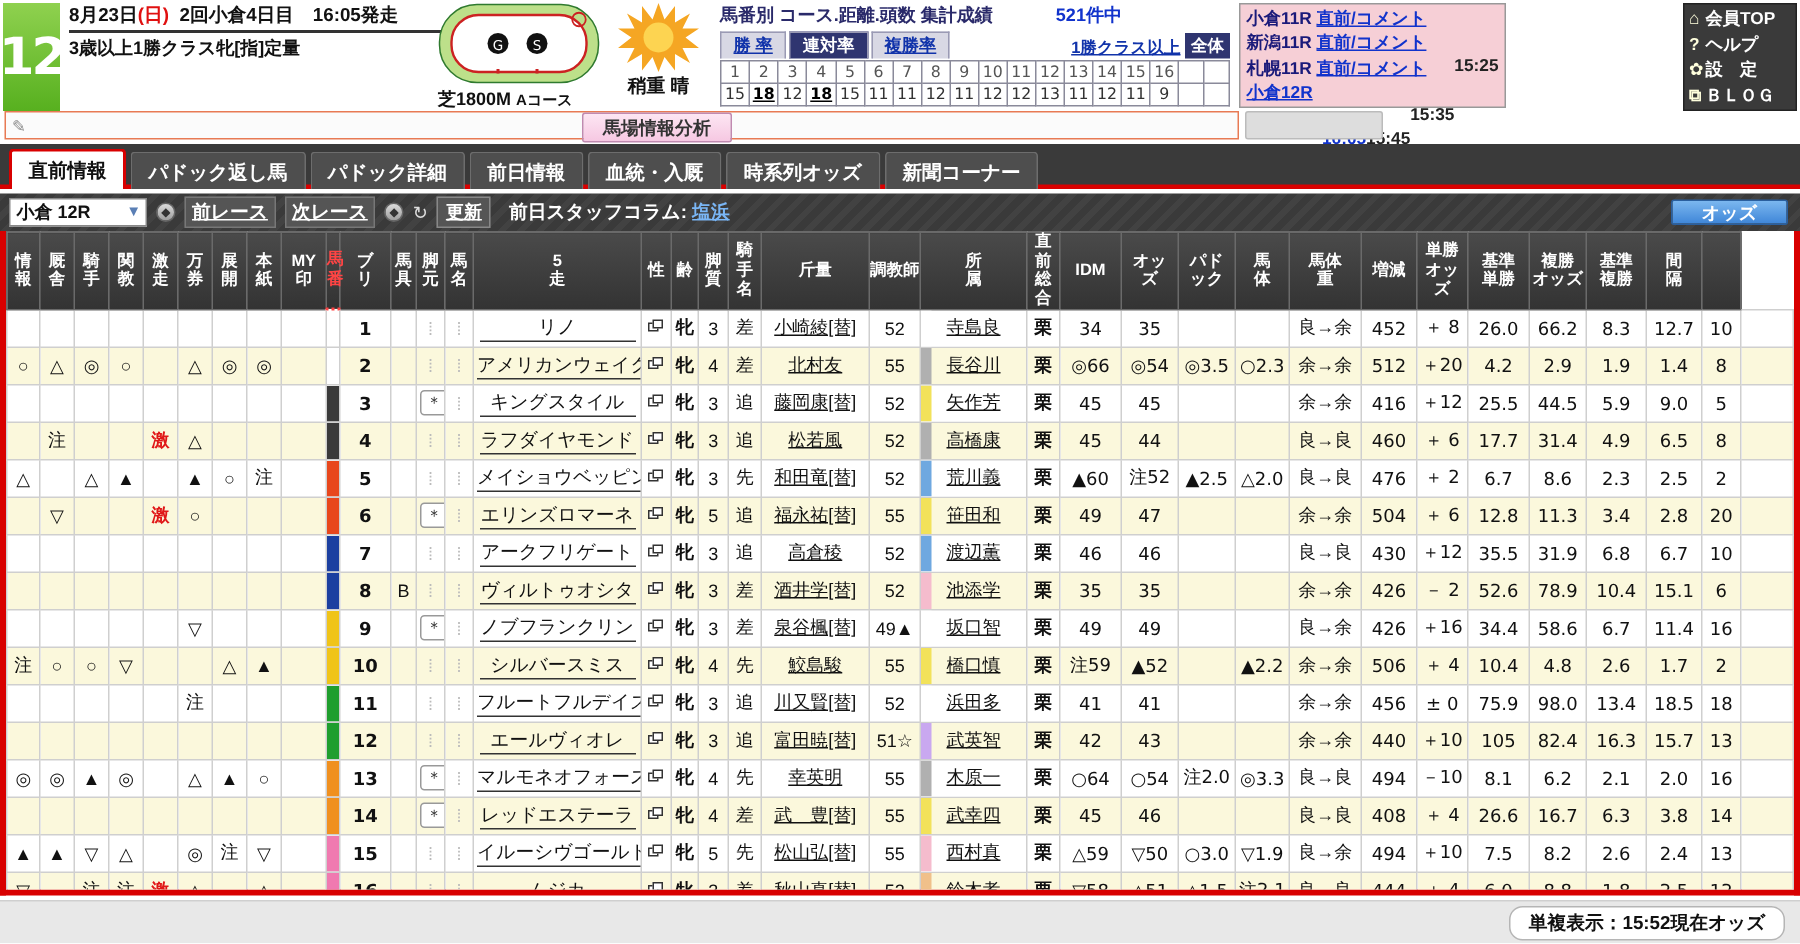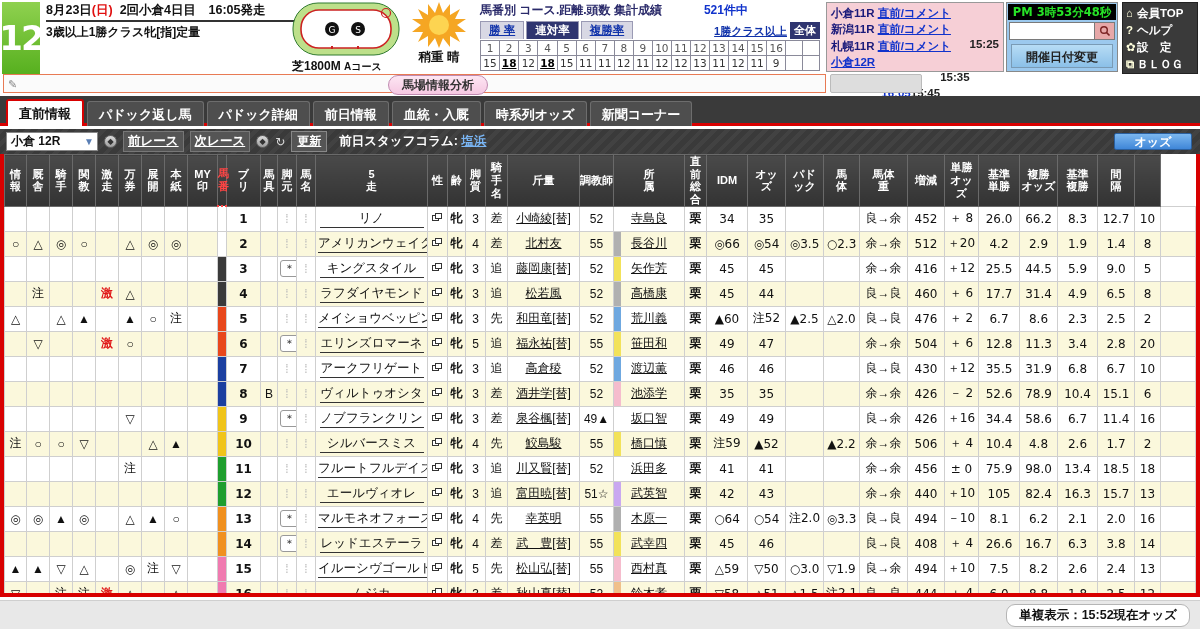--- a/index.html
+++ b/index.html
@@ -129,21 +129,21 @@
     background: #fbfbfb; border: 1px solid #e87a54;
   }
   .pencil { position:absolute; left: 4px; top: 3px; font-size: 11px; color:#888; }
   .search-right-stub {
     position: absolute; left: 830px; top: 74px; width: 92px; height: 19px;
     background: #ddd; border: 1px solid #bbb; border-radius: 2px;
   }
   .bif-btn {
     position: absolute; left: 388px; top: 75px; width: 100px; height: 20px;
     background: linear-gradient(#fde6f3,#f6c8e2); border:1px solid #c08ab0;
-    border-radius: 10px; text-align:center; line-height:19px;
+    border-radius: 2px; text-align:center; line-height:19px;
     font-size: 12px; font-weight:bold; color:#333;
   }
 
   
   .tabstrip {
     position: absolute; left: 0; top: 96px; width: 1200px; height: 30px;
     background: #3a3a3a;
     border-bottom: 3px solid #d80000;
   }
   .tabs { display: flex; align-items: flex-end; height: 30px; padding-left: 6px; }
@@ -378,33 +378,20 @@
         <span>札幌11R</span>
         <a>直前/コメント</a>
         <span class="t">15:45</span>
       </div>
       <div class="nr-row last">
         <a>小倉12R</a>
         <span class="t" style="color:#1133cc">16:05</span>
       </div>
     </div>
 
-    <div class="clock-box">
-      <div class="clock">PM 3時53分48秒</div>
-      <div class="searchrow">
-        <div class="searchbox"></div>
-        <div class="searchbtn">
-          <svg width="12" height="12" viewBox="0 0 12 12">
-              <circle cx="5" cy="5" r="3.3" fill="none" stroke="#7a2222" stroke-width="1.4"></circle>
-              <line x1="7.4" y1="7.4" x2="10.5" y2="10.5" stroke="#7a2222" stroke-width="1.6"></line>
-            </svg>
-        </div>
-      </div>
-      <div class="datebtn">開催日付変更</div>
-    </div>
 
     <div class="right-menu">
       <div class="rm-item">
         <span class="ic">⌂</span><span>会員TOP</span>
       </div>
       <div class="rm-item">
         <span class="ic">?</span><span>ヘルプ</span>
       </div>
       <div class="rm-item">
         <span class="ic">✿</span><span>設　定</span>

